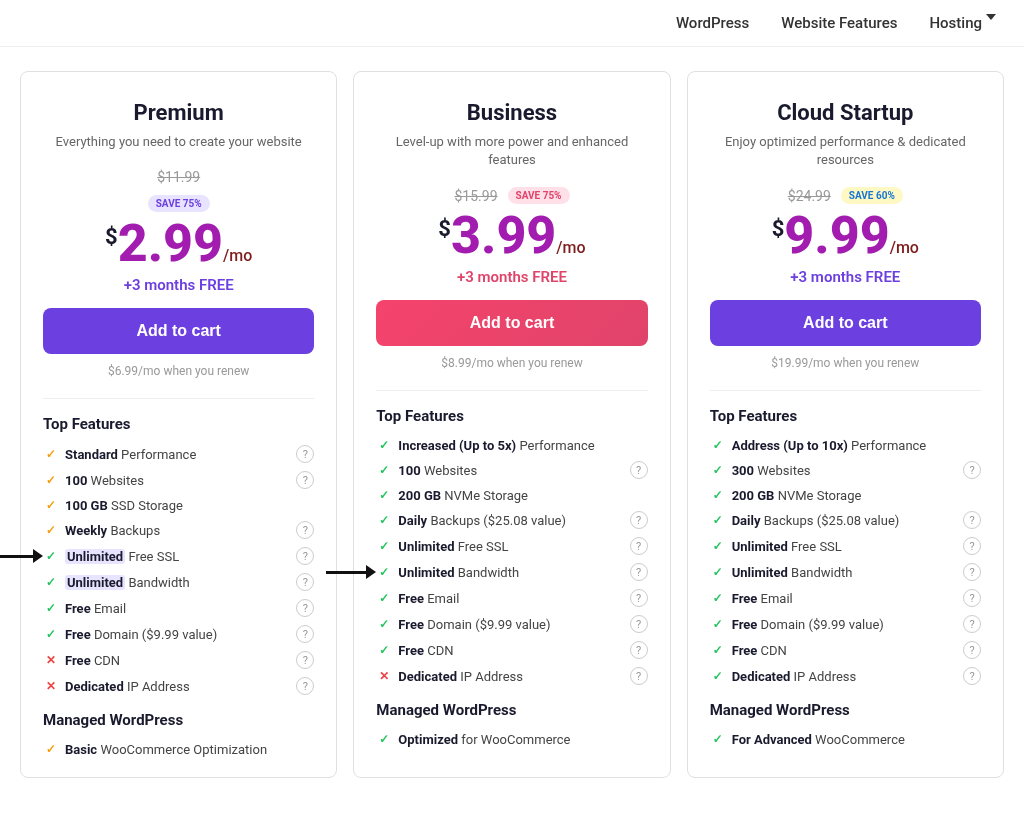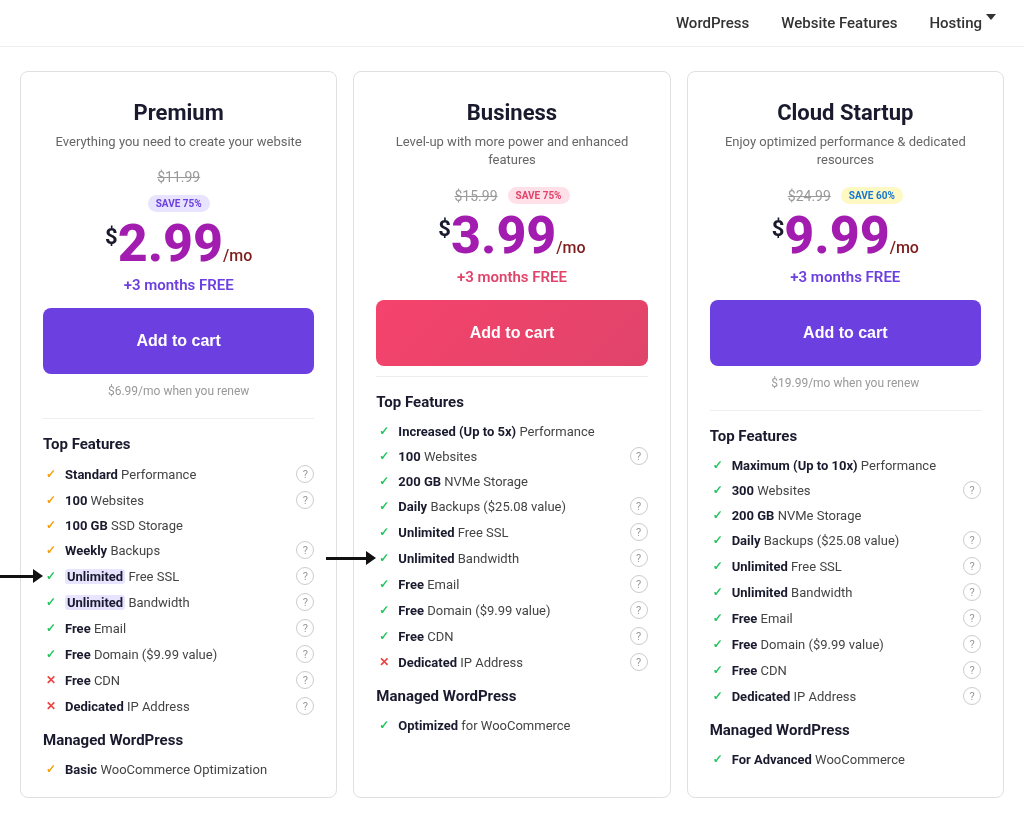--- a/index.html
+++ b/index.html
@@ -121,21 +121,21 @@
       font-size: 15px;
       font-weight: 600;
       margin: 6px 0 14px;
     }
     .months-free.pink {
       color: #e0446a;
     }
     .add-to-cart-btn {
       display: block;
       width: 100%;
-      padding: 24px;
+      padding: 14px;
       border: none;
       border-radius: 8px;
       font-size: 16px;
       font-weight: 700;
       cursor: pointer;
       color: #fff;
       background: #6c3fe0;
       margin-bottom: 10px;
     }
     .add-to-cart-btn.pink {
@@ -344,20 +344,21 @@
         <span class="original-price">$15.99</span>
         <span class="save-badge pink">SAVE 75%</span>
       </div>
       <div class="current-price">
         <span class="price-dollar">$</span>
         <span class="price-amount">3.99</span>
         <span class="price-mo">/mo</span>
       </div>
       <div class="months-free pink">+3 months FREE</div>
       <button class="add-to-cart-btn pink">Add to cart</button>
+      <div class="renew-text">$8.99/mo when you renew</div>
       <hr class="divider">
       <div class="section-title">Top Features</div>
       <ul class="feature-list">
         <li class="feature-item" style="position: relative;">
           <span class="feature-icon">
             <span class="check-green">✓</span>
           </span>
           <span><span class="feature-bold">Increased (Up to 5x)</span><span> Performance</span></span>
         </li>
         <li class="feature-item" style="position: relative;">
@@ -454,21 +455,21 @@
       <div class="months-free">+3 months FREE</div>
       <button class="add-to-cart-btn">Add to cart</button>
       <div class="renew-text">$19.99/mo when you renew</div>
       <hr class="divider">
       <div class="section-title">Top Features</div>
       <ul class="feature-list">
         <li class="feature-item" style="position: relative;">
           <span class="feature-icon">
             <span class="check-green">✓</span>
           </span>
-          <span><span class="feature-bold">Maximum (Up to 10x)</span><span> Performance</span></span>
+          <span><span class="feature-bold">Address (Up to 10x)</span><span> Performance</span></span>
         </li>
         <li class="feature-item" style="position: relative;">
           <span class="feature-icon">
             <span class="check-green">✓</span>
           </span>
           <span><span class="feature-bold">300</span><span> Websites</span></span>
           <span class="feature-info">?</span>
         </li>
         <li class="feature-item" style="position: relative;">
           <span class="feature-icon">

